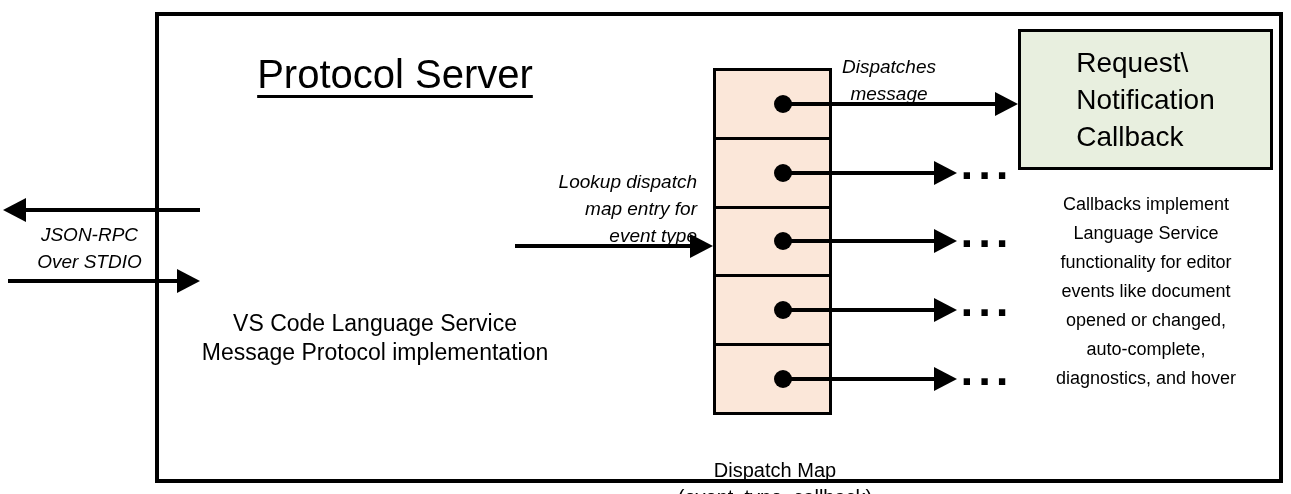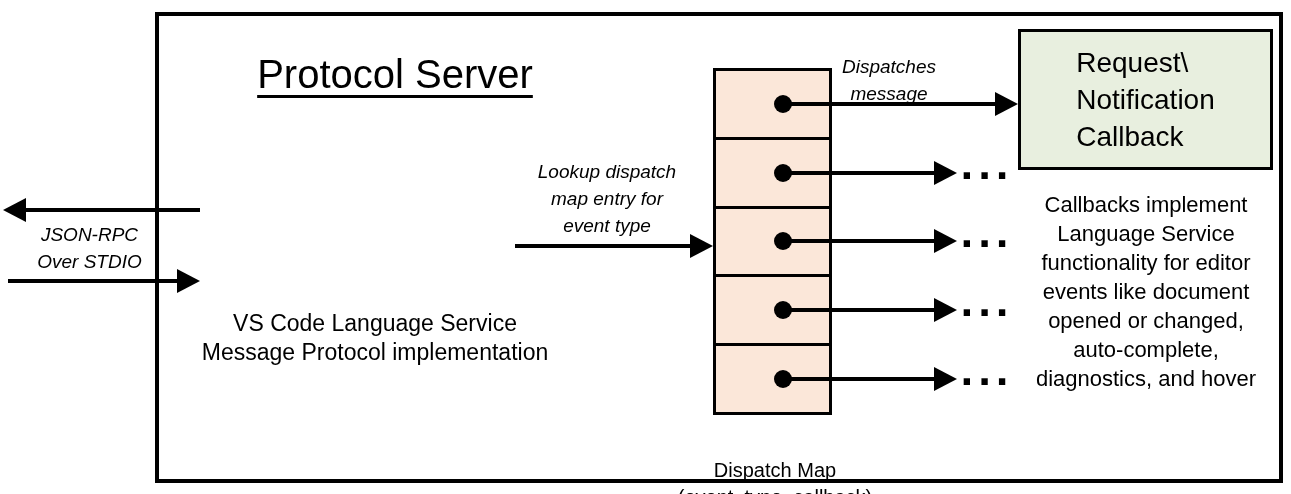--- a/index.html
+++ b/index.html
@@ -26,21 +26,21 @@
   .ah-left{position:absolute;width:0;height:0;
     border-top:12px solid transparent;border-bottom:12px solid transparent;
     border-right:23px solid var(--line);}
   .dot{position:absolute;width:18px;height:18px;border-radius:50%;background:var(--line);}
   .divider{position:absolute;height:3px;background:var(--line);}
   .txt{position:absolute;white-space:pre-line;text-align:center;}
   .title{font-size:40px;text-decoration:underline;text-decoration-thickness:3px;text-underline-offset:7px;}
   .boxlabel{display:flex;align-items:center;justify-content:center;
     font-size:27px;line-height:37px;text-align:left;white-space:pre-line;}
   .caption{font-size:23px;line-height:29px;}
-  .note{font-size:22px;line-height:29px;}
+  .note{font-size:18px;line-height:29px;}
   .ital{font-style:italic;font-size:19px;line-height:27px;}
   .ellipsis{position:absolute;font-family:"DejaVu Sans", sans-serif;
     font-weight:700;font-size:36px;line-height:36px;letter-spacing:4px;}
 </style>
 </head>
 <body>
 
 <div class="canvas">
 
   <div class="box outer" style="left:155px;top:12px;width:1128px;height:471px;"></div>
@@ -50,21 +50,21 @@
   <div class="ah-left" style="left:3px;top:198px;"></div>
   <div class="hline" style="left:25px;top:208px;width:175px;"></div>
   <div class="txt ital" style="left:12px;top:221px;width:155px;">JSON-RPC
 Over STDIO</div>
   <div class="hline" style="left:8px;top:279px;width:170px;"></div>
   <div class="ah-right" style="left:177px;top:269px;"></div>
 
   <div class="txt caption" style="left:195px;top:309px;width:360px;">VS Code Language Service
 Message Protocol implementation</div>
 
-  <div class="txt ital" style="left:517px;top:158px;width:180px;">Lookup dispatch
+  <div class="txt ital" style="left:517px;top:168px;width:180px;text-align:right;">Lookup dispatch
 map entry for
 event type</div>
   <div class="hline" style="left:515px;top:244px;width:177px;"></div>
   <div class="ah-right" style="left:690px;top:234px;"></div>
 
   <div class="box" style="left:713px;top:68px;width:119px;height:347px;background:var(--dispatch_fill);"></div>
   <div class="divider" style="left:716px;top:137px;width:113px;"></div>
   <div class="divider" style="left:716px;top:206px;width:113px;"></div>
   <div class="divider" style="left:716px;top:274px;width:113px;"></div>
   <div class="divider" style="left:716px;top:343px;width:113px;"></div>

